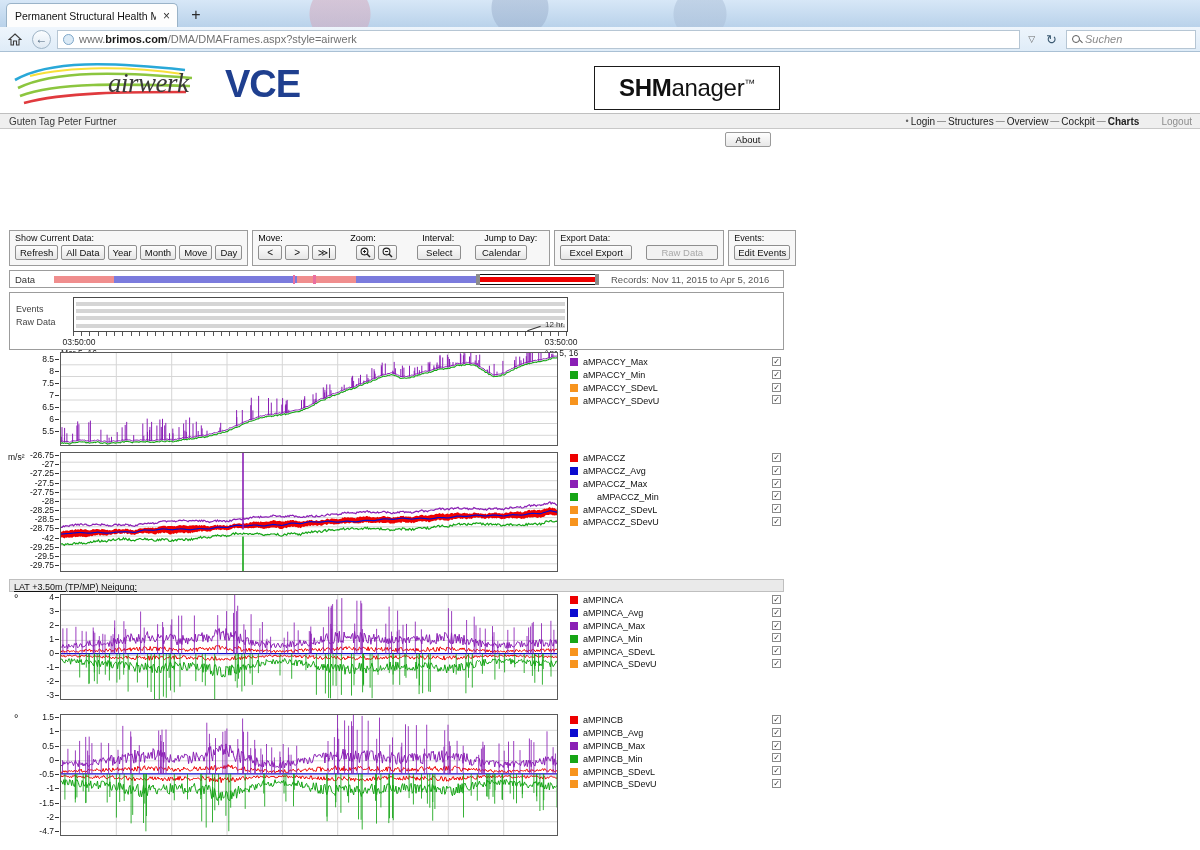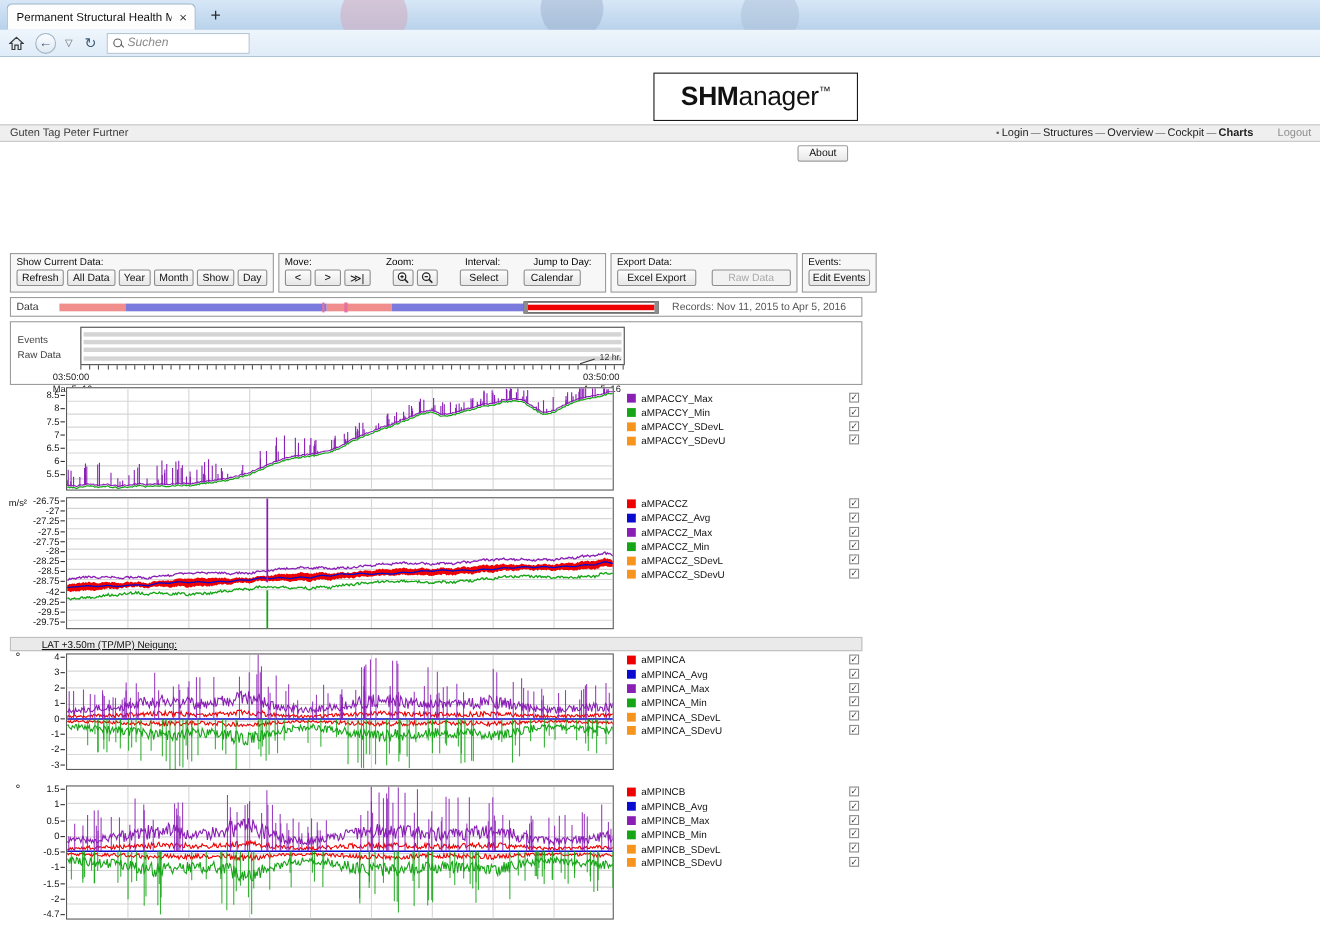--- a/index.html
+++ b/index.html
@@ -157,21 +157,21 @@
   #ev-lbl2 { top:24px; }
   #ev-plot {
     position:absolute; left:63px; top:4px; width:495px; height:35px;
     border:1px solid #4a4a4a; background:#fff;
   }
   .ev-track { position:absolute; left:2px; right:2px; height:4px; background:#d5d5d5; }
   #tick-row { position:absolute; left:63px; top:39px; width:495px; height:5px; }
   #tick-row div { position:absolute; top:0; width:1px; height:4px; background:#555; }
   .ev-12hr { position:absolute; right:2px; top:22px; font-size:8px; color:#333; }
   .ev-12hr-line { position:absolute; right:26px; top:30px; width:14px; height:1px; background:#333; transform:rotate(-18deg); }
-  .ax-time { position:absolute; font-size:8.5px; color:#222; line-height:1.25; }
+  .ax-time { position:absolute; font-size:8.5px; color:#222; text-align:center; line-height:1.25; }
   #ax-left { left:38px; top:44px; width:62px; }
   #ax-right { left:520px; top:44px; width:62px; }
 
   
   .chart-block { position:absolute; }
   .chart-frame { position:absolute; border:1px solid #5a5a5a; background:#fff; overflow:hidden; }
   .yticks { position:absolute; text-align:left; }
   .ytick { position:absolute; right:0; font-size:8.5px; color:#111; white-space:nowrap; }
   .ytick::after {
     content:""; position:absolute; right:-5px; top:50%; width:4px; height:1px; background:#333;
@@ -189,53 +189,69 @@
     font-size:8px; line-height:8px; text-align:center; color:#333; cursor:pointer;
     position:absolute;
   }
 
   .section-bar {
     position:absolute; left:9px; width:775px; height:13px;
     background:#eaeaea; border:1px solid #bfbfbf;
   }
   .section-bar span {
     font-size:9px; color:#111; padding-left:4px; line-height:12px;
-    text-decoration:underline; display:inline-block;margin-left:24px;
+    text-decoration:underline; display:inline-block;
   }
 </style>
 </head>
 <body>
 
 <div id="browser-chrome">
   <div id="tabstrip">
     <div class="tab">
       <span class="tab-title">Permanent Structural Health M...</span>
       <span class="tab-close">×</span>
     </div>
     <div class="newtab">+</div>
   </div>
   <div id="navbar">
     <div class="nav-icon">
       <svg width="14" height="13" viewBox="0 0 14 13">
           <path d="M7 1 L13 6.5 L11 6.5 L11 12 L8.5 12 L8.5 8 L5.5 8 L5.5 12 L3 12 L3 6.5 L1 6.5 Z" fill="none" stroke="#3b3b3b" stroke-width="1.1"></path>
         </svg>
     </div>
     <div class="back-btn">←</div>
+    <div class="urlbar">
+      <span class="globe"></span>
+      <span class="url-text"><span>www.</span><b>brimos.com</b><span>/DMA/DMAFrames.aspx?style=airwerk</span></span>
+      <span style="flex:1"></span>
+    </div>
     <span class="url-drop">▽</span>
     <span class="url-reload">↻</span>
     <div class="searchbar">
       <span class="mag"></span>
       <span class="search-ph">Suchen</span>
     </div>
   </div>
 </div>
 
 <div id="page">
 
   <div id="brandbar">
+    <div id="logo-wrap">
+      <svg width="230" height="52" viewBox="0 0 230 52">
+        <path d="M5 22 C40 2, 100 4, 175 12" fill="none" stroke="#29a8d8" stroke-width="2.6"></path>
+        <path d="M8 30 C45 12, 110 14, 182 20" fill="none" stroke="#8cc63f" stroke-width="2.6"></path>
+        <path d="M10 38 C48 24, 112 26, 180 28" fill="none" stroke="#8cc63f" stroke-width="2.6"></path>
+        <path d="M14 45 C55 34, 118 34, 176 34" fill="none" stroke="#e03a3e" stroke-width="2.6"></path>
+        <path d="M20 18 C60 8, 120 8, 172 16" fill="none" stroke="#f7e03a" stroke-width="2.2"></path>
+      </svg>
+      <span class="airwerk-word">airwerk</span>
+      <span class="vce-word">VCE</span>
+    </div>
     <div id="shm-box">
       <span id="shm-text"><b>SHM</b><span>anager</span><sup>™</sup></span>
     </div>
   </div>
 
   <div id="userbar">
     <span id="greeting">Guten Tag Peter Furtner</span>
     <span id="navlinks">
       <span class="sep">•</span>
       <a>Login</a>
@@ -257,21 +273,21 @@
 
   <div id="toolbar">
 
     <div class="tb-group">
       <span class="tb-label">Show Current Data:</span>
       <div class="tb-row">
         <div class="btn">Refresh</div>
         <div class="btn">All Data</div>
         <div class="btn">Year</div>
         <div class="btn">Month</div>
-        <div class="btn">Show</div>
+        <div class="btn">Move</div>
         <div class="btn">Day</div>
       </div>
     </div>
 
     <div class="tb-group grp-move">
       <div class="lbls" style="margin-bottom:2px;">
         <span style="width:92px; font-size:9px;">Move:</span>
         <span style="width:72px; font-size:9px;">Zoom:</span>
         <span style="width:62px; font-size:9px;">Interval:</span>
         <span style="font-size:9px;">Jump to Day:</span>
@@ -708,21 +724,21 @@
           <span class="leg-txt">aMPACCZ</span>
         </div>
         <div class="leg-row" style="height: 12.8px;">
           <span class="leg-sw" style="background: rgb(11, 11, 207);"></span>
           <span class="leg-txt">aMPACCZ_Avg</span>
         </div>
         <div class="leg-row" style="height: 12.8px;">
           <span class="leg-sw" style="background: rgb(138, 31, 181);"></span>
           <span class="leg-txt">aMPACCZ_Max</span>
         </div>
-        <div class="leg-row" style="height: 12.8px;">
+        <div class="leg-row" style="height: 12.8px; justify-content: space-between;">
           <span class="leg-sw" style="background: rgb(22, 165, 22);"></span>
           <span class="leg-txt">aMPACCZ_Min</span>
         </div>
         <div class="leg-row" style="height: 12.8px;">
           <span class="leg-sw" style="background: rgb(247, 148, 30);"></span>
           <span class="leg-txt">aMPACCZ_SDevL</span>
         </div>
         <div class="leg-row" style="height: 12.8px;">
           <span class="leg-sw" style="background: rgb(247, 148, 30);"></span>
           <span class="leg-txt">aMPACCZ_SDevU</span>

